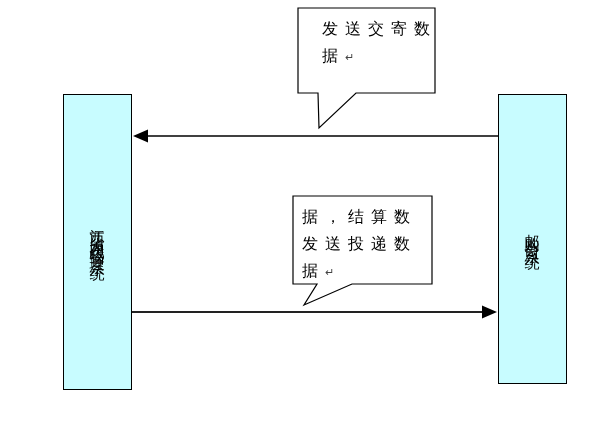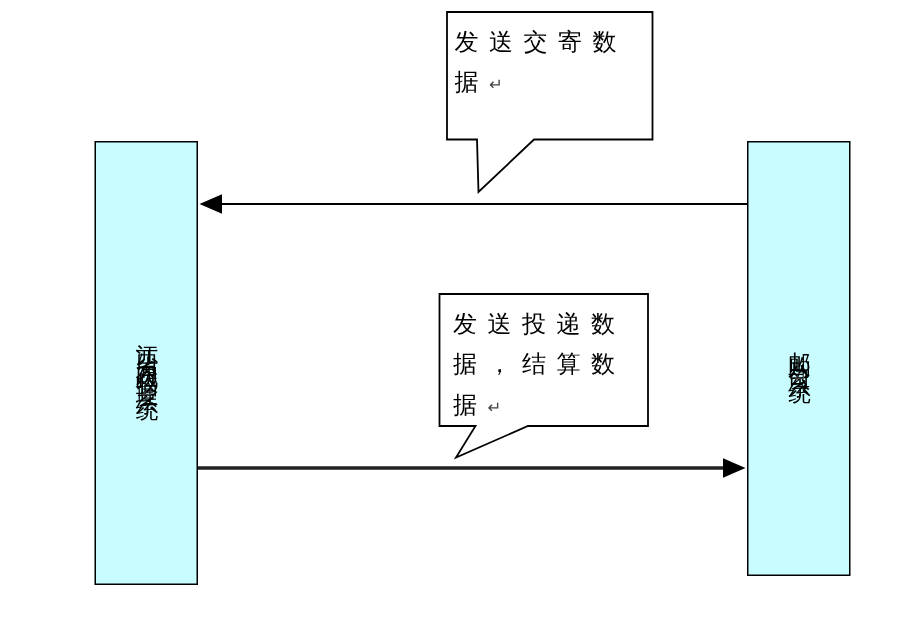--- a/index.html
+++ b/index.html
@@ -46,21 +46,21 @@
     color: #444444;
   }
   .callout-text {
     position: absolute;
     color: #000000;
     font-size: 16px;
     line-height: 27px;
     letter-spacing: 7px;
     white-space: nowrap;
   }
-  .callout-text-top    { left: 303px; top: 15px;  width: 120px; height: 74px; }
+  .callout-text-top    { left: 322px; top: 15px;  width: 120px; height: 74px; }
   .callout-text-bottom { left: 302px; top: 203px; width: 124px; height: 76px; overflow: hidden; }
   .ret-mark {
     font-size: 11px;
     letter-spacing: 0;
     color: #444444;
   }
 </style>
 </head>
 <body>
 
@@ -94,18 +94,18 @@
       <span>邮购公司系统</span><span class="ret-mark">↵</span>
     </div>
   </div>
 
   <div class="callout-text callout-text-top">
     <div>发送交寄数</div>
     <div><span>据</span><span class="ret-mark">↵</span></div>
   </div>
 
   <div class="callout-text callout-text-bottom">
+    <div>据，结算数</div>
     <div>发送投递数</div>
-    <div>据，结算数</div>
     <div><span>据</span><span class="ret-mark">↵</span></div>
   </div>
 
 </div>
 
 </body></html>

